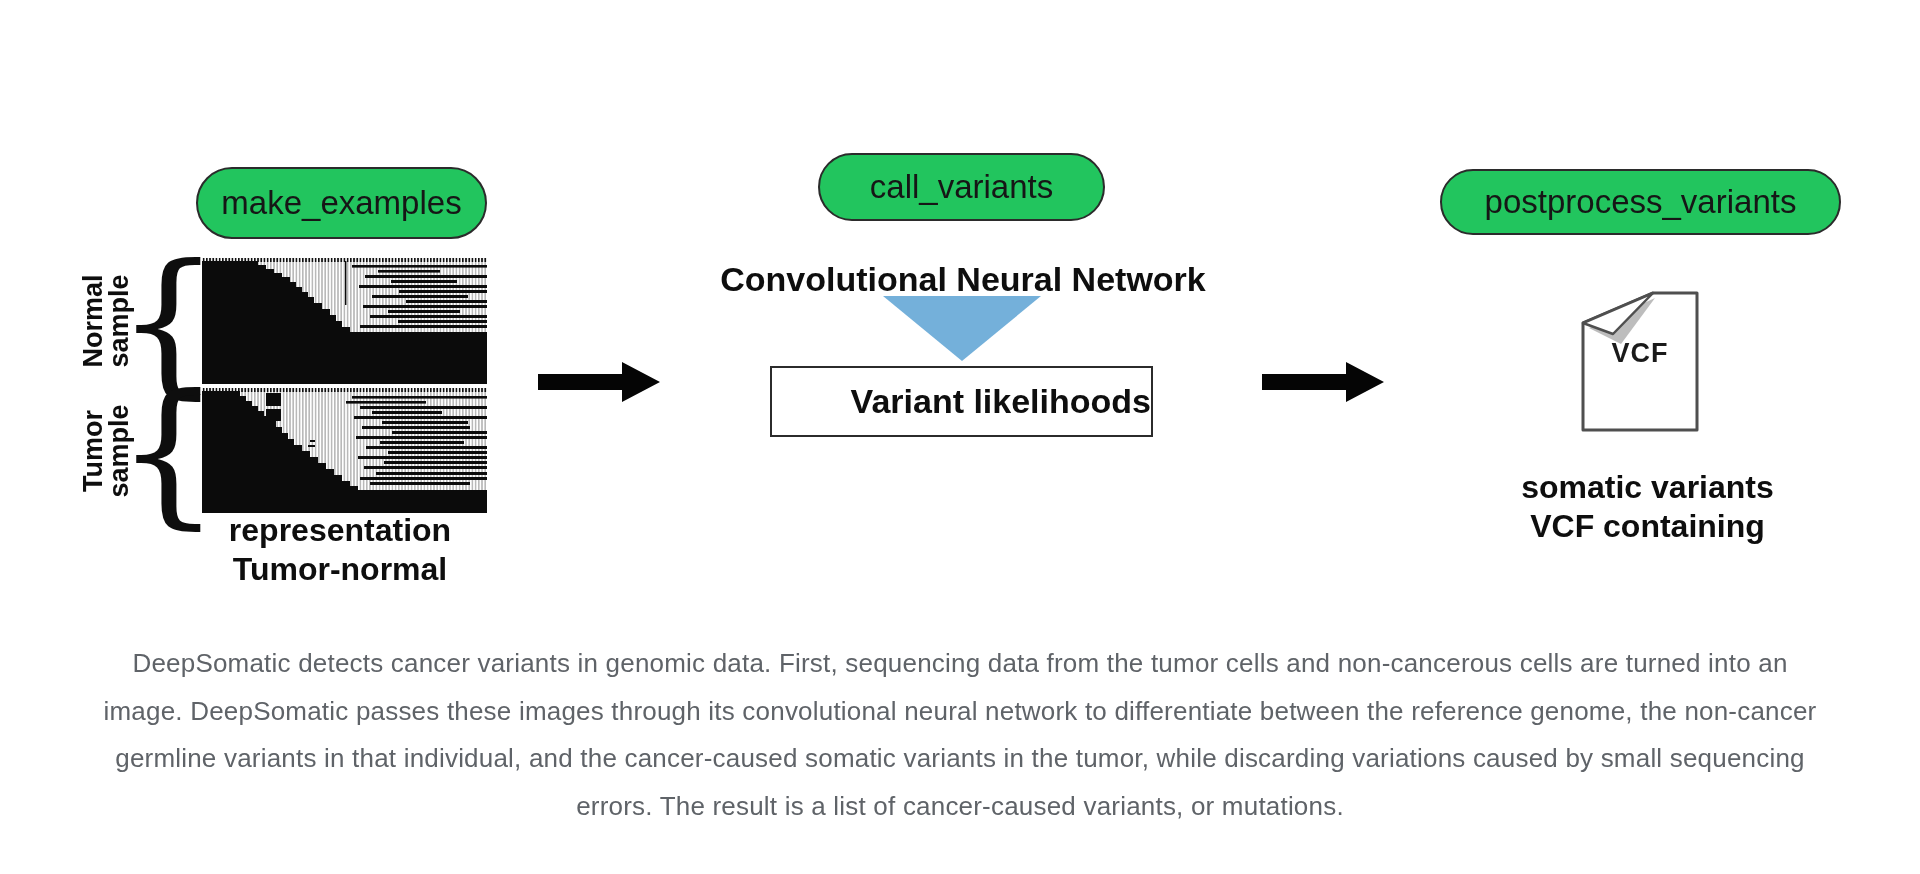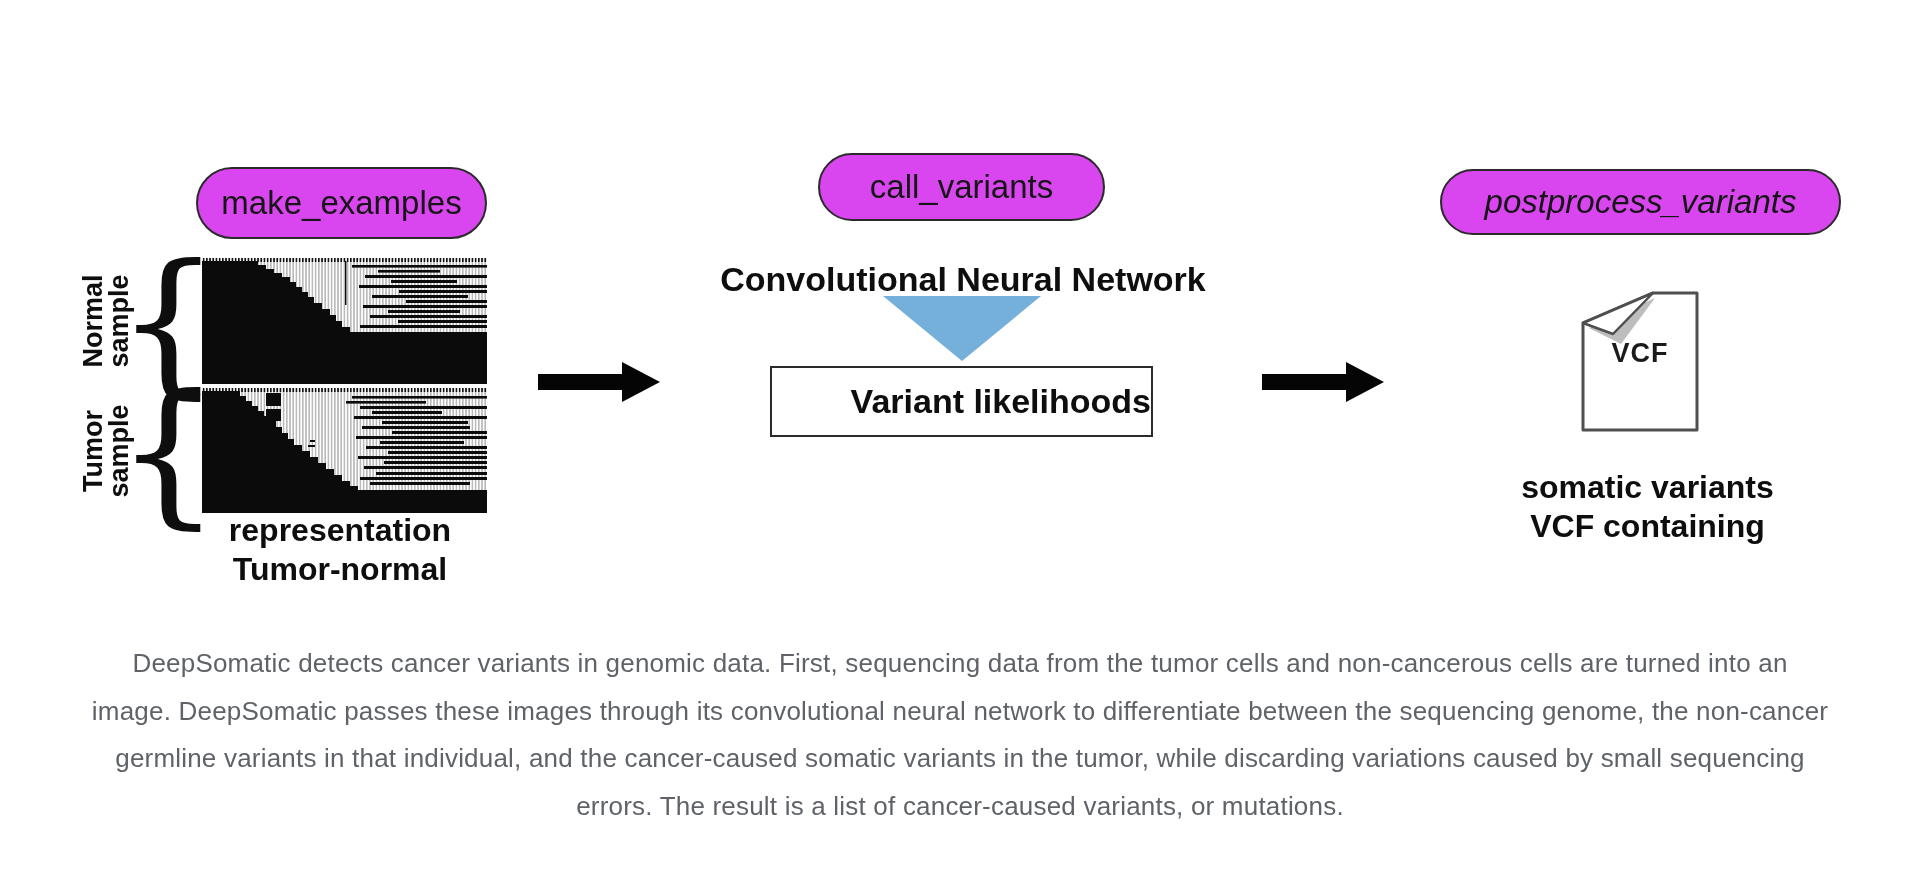--- a/index.html
+++ b/index.html
@@ -18,26 +18,26 @@
     left: 235px; top: 72px; width: 1300px;
     text-align: center;
     font-size: 30px; color: #1c1c1c;
     letter-spacing: 0.2px;
   }
 
   .pill {
     display: flex; align-items: center; justify-content: center;
     border: 2.5px solid #2b2b2b;
     border-radius: 38px;
-    background: #d946ef;
+    background: #22c55e;
     font-size: 33px; color: #161616;
   }
   .pill-1 { left: 196px; top: 167px; width: 291px; height: 72px; }
   .pill-2 { left: 818px; top: 153px; width: 287px; height: 68px; }
-  .pill-3 { left: 1440px; top: 169px; width: 401px; height: 66px; font-style: italic; }
+  .pill-3 { left: 1440px; top: 169px; width: 401px; height: 66px; }
 
   .sample-label-wrap {
     display: flex; align-items: center; justify-content: center;
   }
   .sample-label-wrap.normal { left: 76px; top: 258px; width: 60px; height: 126px; }
   .sample-label-wrap.tumor  { left: 76px; top: 388px; width: 60px; height: 125px; }
   .sample-label {
     transform: rotate(-90deg);
     text-align: center;
     font-weight: bold; font-size: 27px; line-height: 26px;
@@ -245,18 +245,18 @@
   </svg>
   <div class="abs vcf-doc-label">VCF</div>
 
   <div class="abs vcf-caption">
     <div>somatic variants</div>
     <div>VCF containing</div>
   </div>
 
   <div class="abs description">
     <div>DeepSomatic detects cancer variants in genomic data. First, sequencing data from the tumor cells and non-cancerous cells are turned into an</div>
-    <div>image. DeepSomatic passes these images through its convolutional neural network to differentiate between the sequencing genome, the non-cancer</div>
+    <div>image. DeepSomatic passes these images through its convolutional neural network to differentiate between the reference genome, the non-cancer</div>
     <div>germline variants in that individual, and the cancer-caused somatic variants in the tumor, while discarding variations caused by small sequencing</div>
     <div>errors. The result is a list of cancer-caused variants, or mutations.</div>
   </div>
 
 </div>
 
 </body></html>

